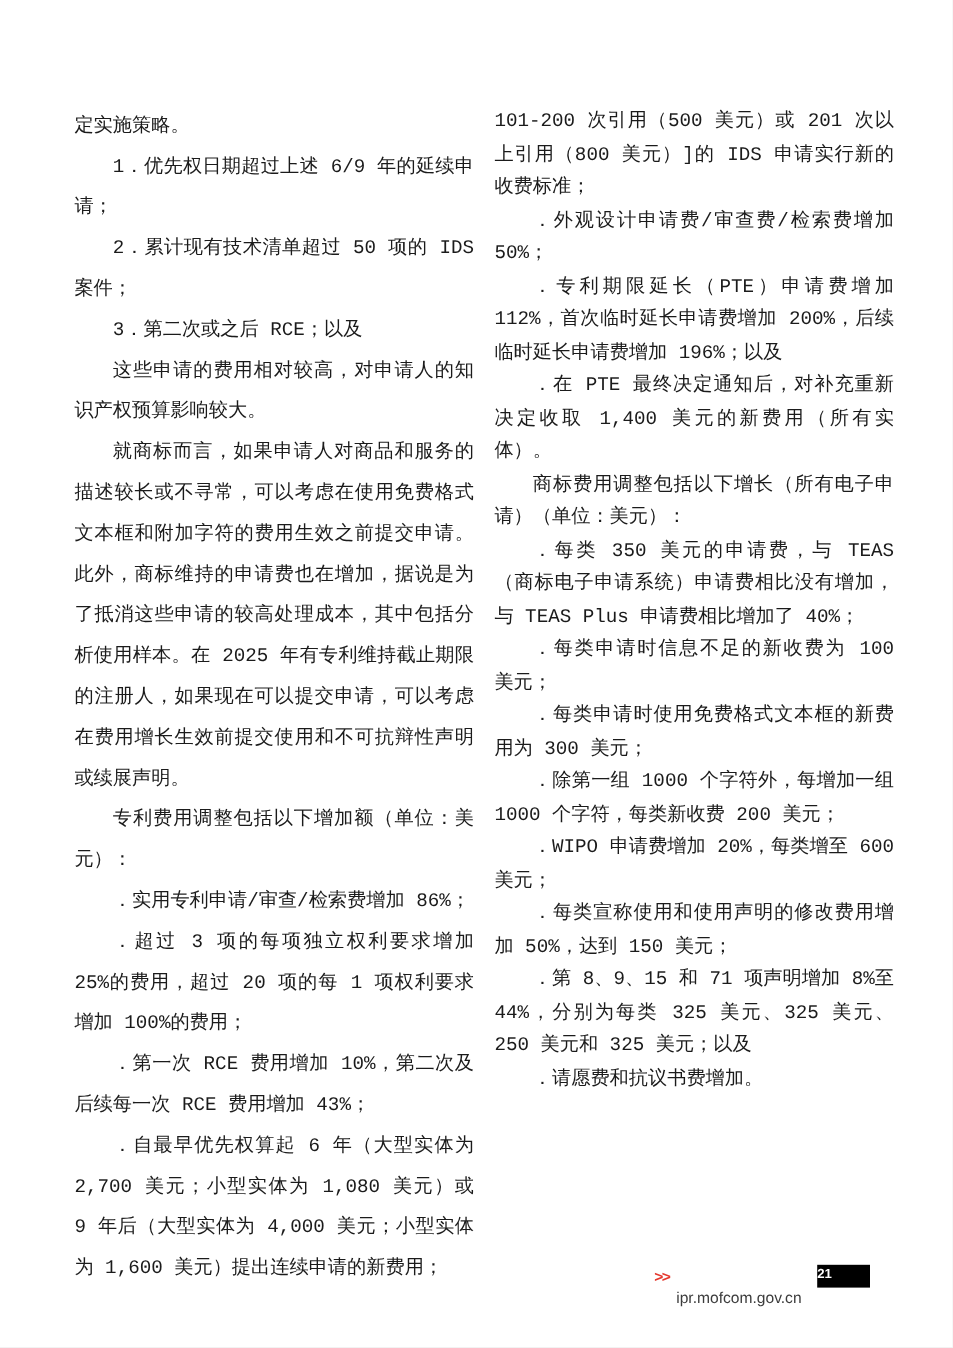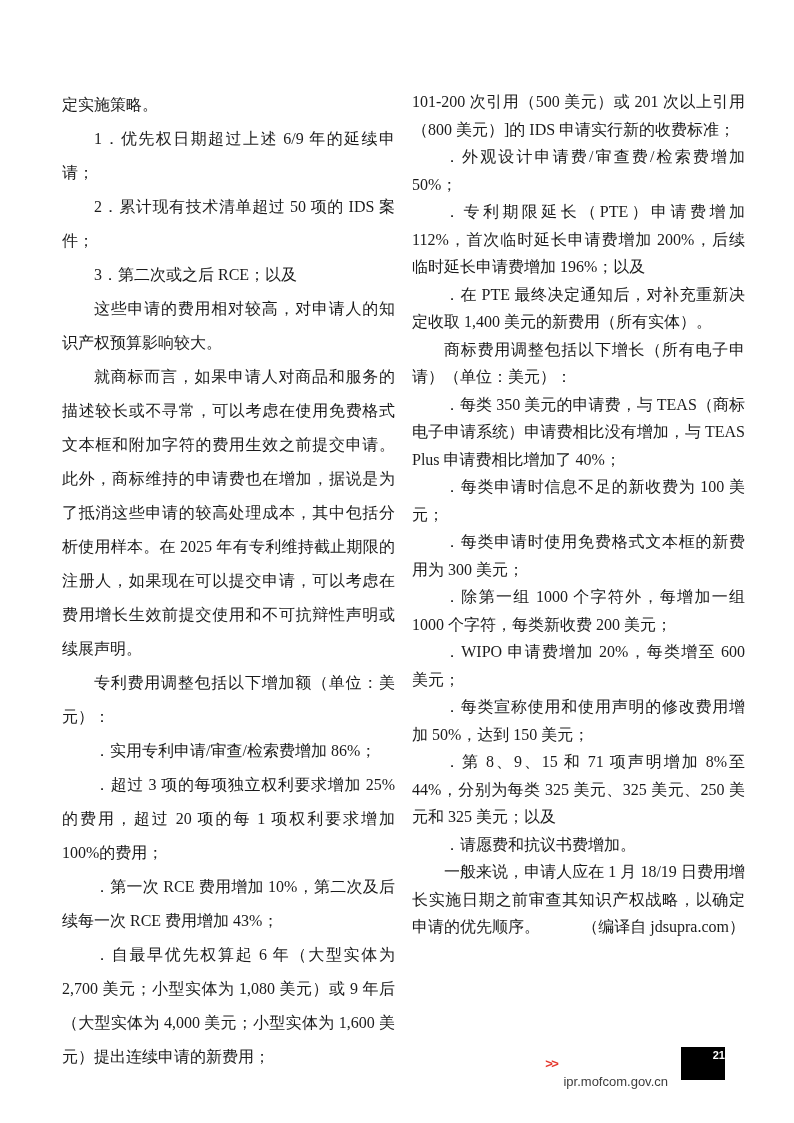--- a/index.html
+++ b/index.html
@@ -13,21 +13,21 @@
     overflow:hidden;
   }
   .content{
     position:absolute;
     left:62px;top:88px;width:684px;
   }
   .columns{display:flex;gap:17px;}
   .col{width:333px;text-align:justify;font-size:16px;}
   .col-left{line-height:34px;}
   .col-right{line-height:27.5px;}
-  .para{margin:0;text-indent:2em;}
+  .para{margin:0;text-indent:2em;font-family:Liberation Mono, monospace;}
   .para.no-indent{text-indent:0;}
   .para-source{float:right;text-indent:0;}
   .footer{
     position:absolute;
     top:1038px;right:69px;
     display:flex;align-items:center;
     font-family:"Liberation Sans","DejaVu Sans",sans-serif;
   }
   .chev{
     color:#e5392e;
@@ -42,22 +42,22 @@
     margin-right:13px;
     text-decoration:none;
     margin-top:36px;
   }
   .pagebox{
     display:inline-block;
     background:#000000;
     color:#ffffff;
     font-size:11px;
     font-weight:bold;
-    width:44px;height:33px;line-height:16px;
-    text-align:right;
+    width:44px;height:19px;line-height:16px;
+    text-align:left;
   }
 </style>
 </head>
 <body>
 
 <div class="page">
 
   <div class="content">
 
     <div class="columns">
@@ -85,21 +85,20 @@
           <p class="para"><span class="para-text">．在 PTE 最终决定通知后，对补充重新决定收取 1,400 美元的新费用（所有实体）。</span></p>
           <p class="para"><span class="para-text">商标费用调整包括以下增长（所有电子申请）（单位：美元）：</span></p>
           <p class="para"><span class="para-text">．每类 350 美元的申请费，与 TEAS（商标电子申请系统）申请费相比没有增加，与 TEAS Plus 申请费相比增加了 40%；</span></p>
           <p class="para"><span class="para-text">．每类申请时信息不足的新收费为 100 美元；</span></p>
           <p class="para"><span class="para-text">．每类申请时使用免费格式文本框的新费用为 300 美元；</span></p>
           <p class="para"><span class="para-text">．除第一组 1000 个字符外，每增加一组 1000 个字符，每类新收费 200 美元；</span></p>
           <p class="para"><span class="para-text">．WIPO 申请费增加 20%，每类增至 600 美元；</span></p>
           <p class="para"><span class="para-text">．每类宣称使用和使用声明的修改费用增加 50%，达到 150 美元；</span></p>
           <p class="para"><span class="para-text">．第 8、9、15 和 71 项声明增加 8%至 44%，分别为每类 325 美元、325 美元、250 美元和 325 美元；以及</span></p>
           <p class="para"><span class="para-text">．请愿费和抗议书费增加。</span></p>
-          <p class="para"><span class="para-text">一般来说，申请人应在 1 月 18/19 日费用增长实施日期之前审查其知识产权战略，以确定申请的优先顺序。</span><span class="para-source">（编译自 jdsupra.com）</span></p>
         </div>
 
     </div>
 
   </div>
 
   <div class="footer">
     <span class="chev">&gt;&gt;</span>
     <a class="url">ipr.mofcom.gov.cn</a>
     <span class="pagebox">21</span>

